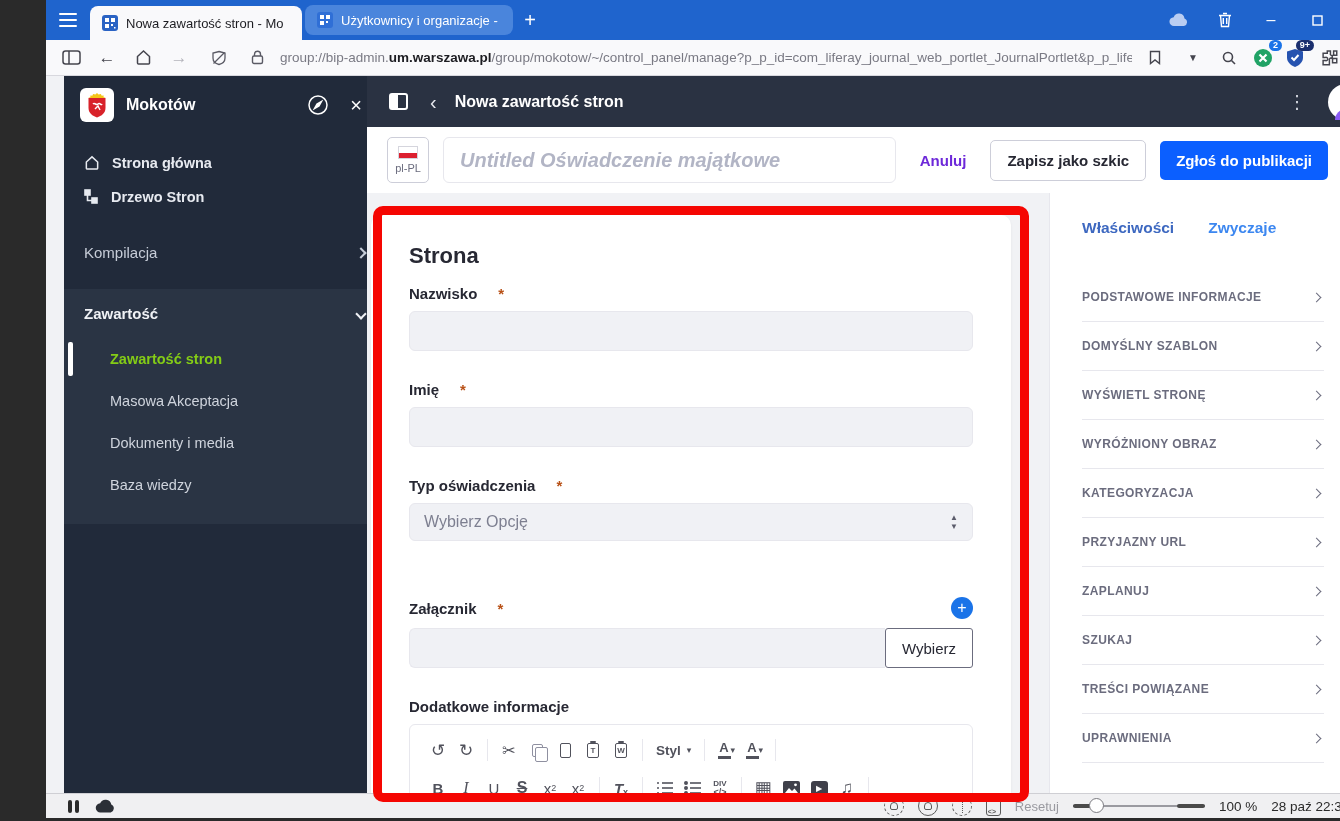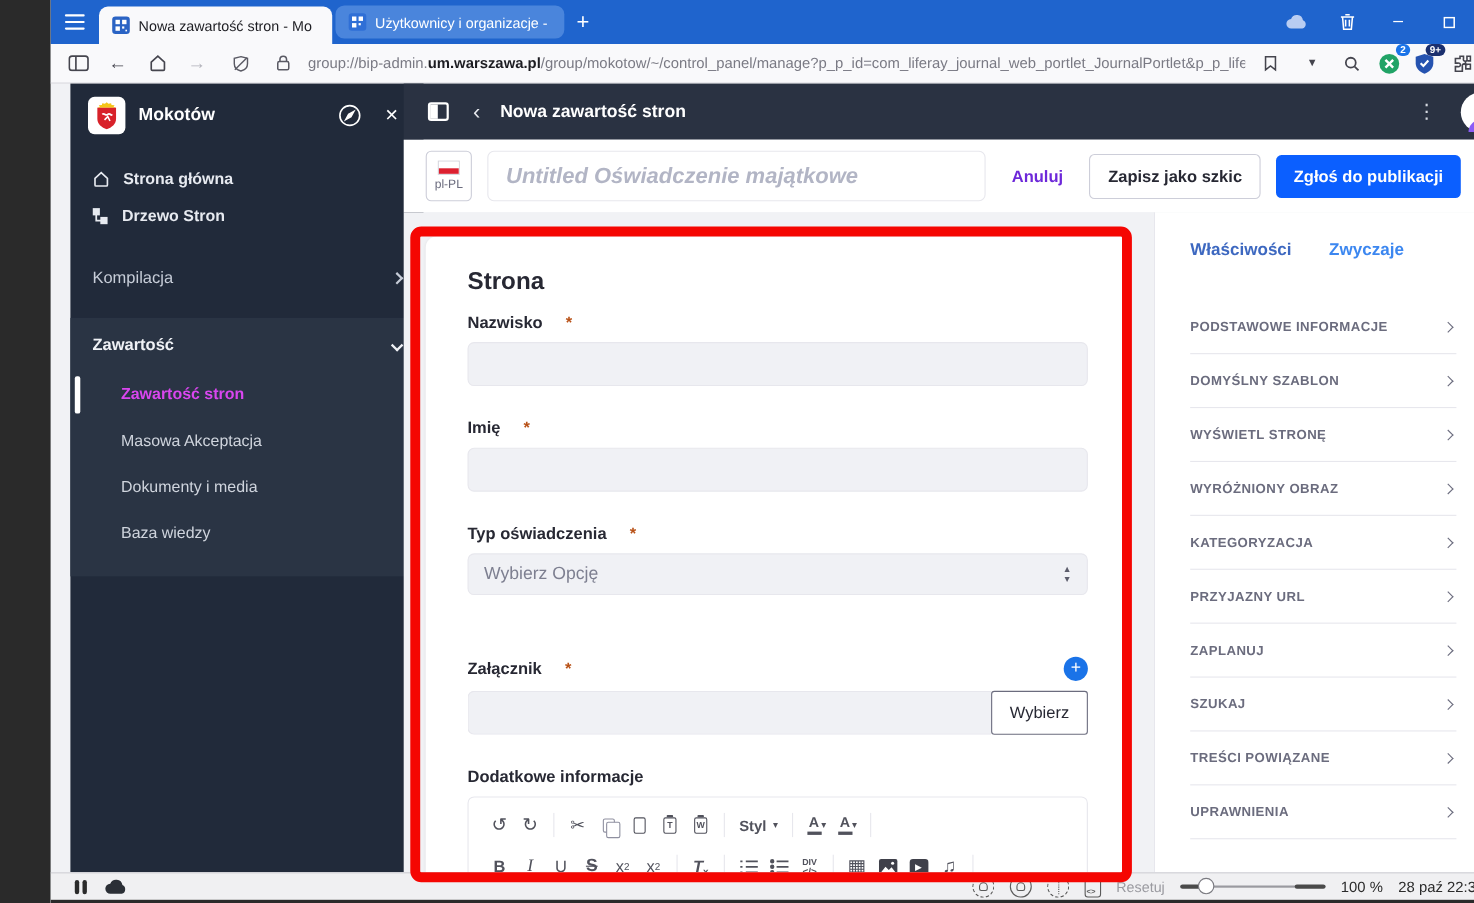--- a/index.html
+++ b/index.html
@@ -39,21 +39,21 @@
   .sidenav { position:absolute; left:18px; top:76px; width:321px; bottom:28px; background:#212a3a; color:#e7eaf0; }
   .sidenav-head { display:flex; align-items:center; gap:12px; padding:12px 16px 10px 16px; }
   .crest { width:34px; height:34px; background:#fff; border-radius:6px; display:flex; align-items:center; justify-content:center; }
   .site-name { font-size:16px; font-weight:700; color:#fff; flex:1; }
   .head-ic { width:26px; height:26px; display:flex; align-items:center; justify-content:center; color:#fff; font-size:17px; }
   .nav-item { display:flex; align-items:center; gap:12px; padding:9px 20px; font-size:14.5px; font-weight:600; color:#e7eaf0; }
   .nav-section { display:flex; align-items:center; justify-content:space-between; padding:16px 20px; font-size:15px; color:#c7cdd8; margin-top:14px; }
   .subpanel { background:#2a3444; padding-bottom:18px; }
   .subpanel .nav-section { margin-top:0; color:#f0f2f6; font-weight:600; }
   .sub-item { position:relative; padding:13px 20px 13px 46px; font-size:14.5px; color:#cfd4dd; }
-  .sub-item.active { color:#d946ef; font-weight:700; }
+  .sub-item.active { color:#84cc16; font-weight:700; }
   .sub-item.active::before { content:""; position:absolute; left:4px; top:4px; bottom:4px; width:5px; background:#fff; border-radius:2px; }
   .chev { display:inline-block; width:8px; height:8px; border-right:2px solid currentColor; border-bottom:2px solid currentColor; }
   .chev.r { transform:rotate(-45deg); }
   .chev.d { transform:rotate(45deg); }
 
   
   .ctrlbar { position:absolute; left:321px; top:76px; right:0; height:51px; background:#2a3242; display:flex; align-items:center; padding:0 22px; color:#fff; }
   .toggle-ic { width:19px; height:17px; border:2px solid #fff; border-radius:3px; position:relative; margin-right:22px; }
   .toggle-ic::before { content:""; position:absolute; left:0; top:0; bottom:0; width:7px; background:#fff; }
   .back-ic { font-size:20px; color:#e8eaef; margin-right:18px; line-height:1; }
@@ -71,21 +71,21 @@
   .locale-lbl { font-size:11px; color:#6b6c7e; }
   .title-input { flex:1; height:46px; border:1px solid #e7e7ed; border-radius:6px; padding:0 16px; font-size:20px; font-style:italic; font-weight:700; color:#33343f; background:#fff; font-family:"Liberation Sans","DejaVu Sans",sans-serif; }
   .title-input::placeholder { color:#b2b5c5; }
   .btn-link { font-size:15px; color:#6d28d9; font-weight:600; padding:0 10px; background:none; border:none; }
   .btn-sec { font-size:15px; color:#272833; font-weight:600; padding:11px 16px; background:#fff; border:1px solid #cdced9; border-radius:5px; }
   .btn-pri { font-size:15px; color:#fff; font-weight:600; padding:11px 16px; background:#0b5fff; border:none; border-radius:5px; }
   .gear { margin-left:4px; }
 
   
   .content { position:absolute; left:321px; top:193px; right:0; bottom:28px; background:#f1f2f5; }
-  .formcard { position:absolute; left:20px; top:22px; width:640px; bottom:0; background:#fff; border-radius:10px 10px 0 0; box-shadow:0 1px 3px rgba(0,0,0,.06); padding:28px 38px; overflow:hidden; }
+  .formcard { position:absolute; left:4px; top:22px; width:640px; bottom:0; background:#fff; border-radius:10px 10px 0 0; box-shadow:0 1px 3px rgba(0,0,0,.06); padding:28px 38px; overflow:hidden; }
   .form-h2 { font-size:22px; font-weight:700; color:#272833; margin-bottom:16px; }
   .flabel { font-size:15px; font-weight:600; color:#272833; margin-bottom:9px; display:flex; align-items:center; gap:21px; }
   .req { color:#b85117; font-weight:700; }
   .finput { width:100%; height:40px; background:#f0f1f5; border:1px solid #e7e7ed; border-radius:6px; margin-bottom:30px; }
   .fselect { width:100%; height:38px; background:#f0f1f5; border:1px solid #e7e7ed; border-radius:6px; margin-bottom:0; display:flex; align-items:center; justify-content:space-between; padding:0 14px; color:#7d7f90; font-size:16px; }
   .sorters { display:flex; flex-direction:column; gap:1px; color:#5b5c6b; font-size:8px; line-height:1; }
   .attach-head { display:flex; align-items:center; justify-content:space-between; margin-top:56px; margin-bottom:9px; }
   .plus-btn { width:22px; height:22px; border-radius:50%; background:#1a73e8; color:#fff; font-size:16px; display:flex; align-items:center; justify-content:center; line-height:1; }
   .igroup { display:flex; margin-bottom:30px; }
   .igroup .gi { flex:1; height:40px; background:#f0f1f5; border:1px solid #e7e7ed; border-radius:6px 0 0 6px; border-right:none; }

